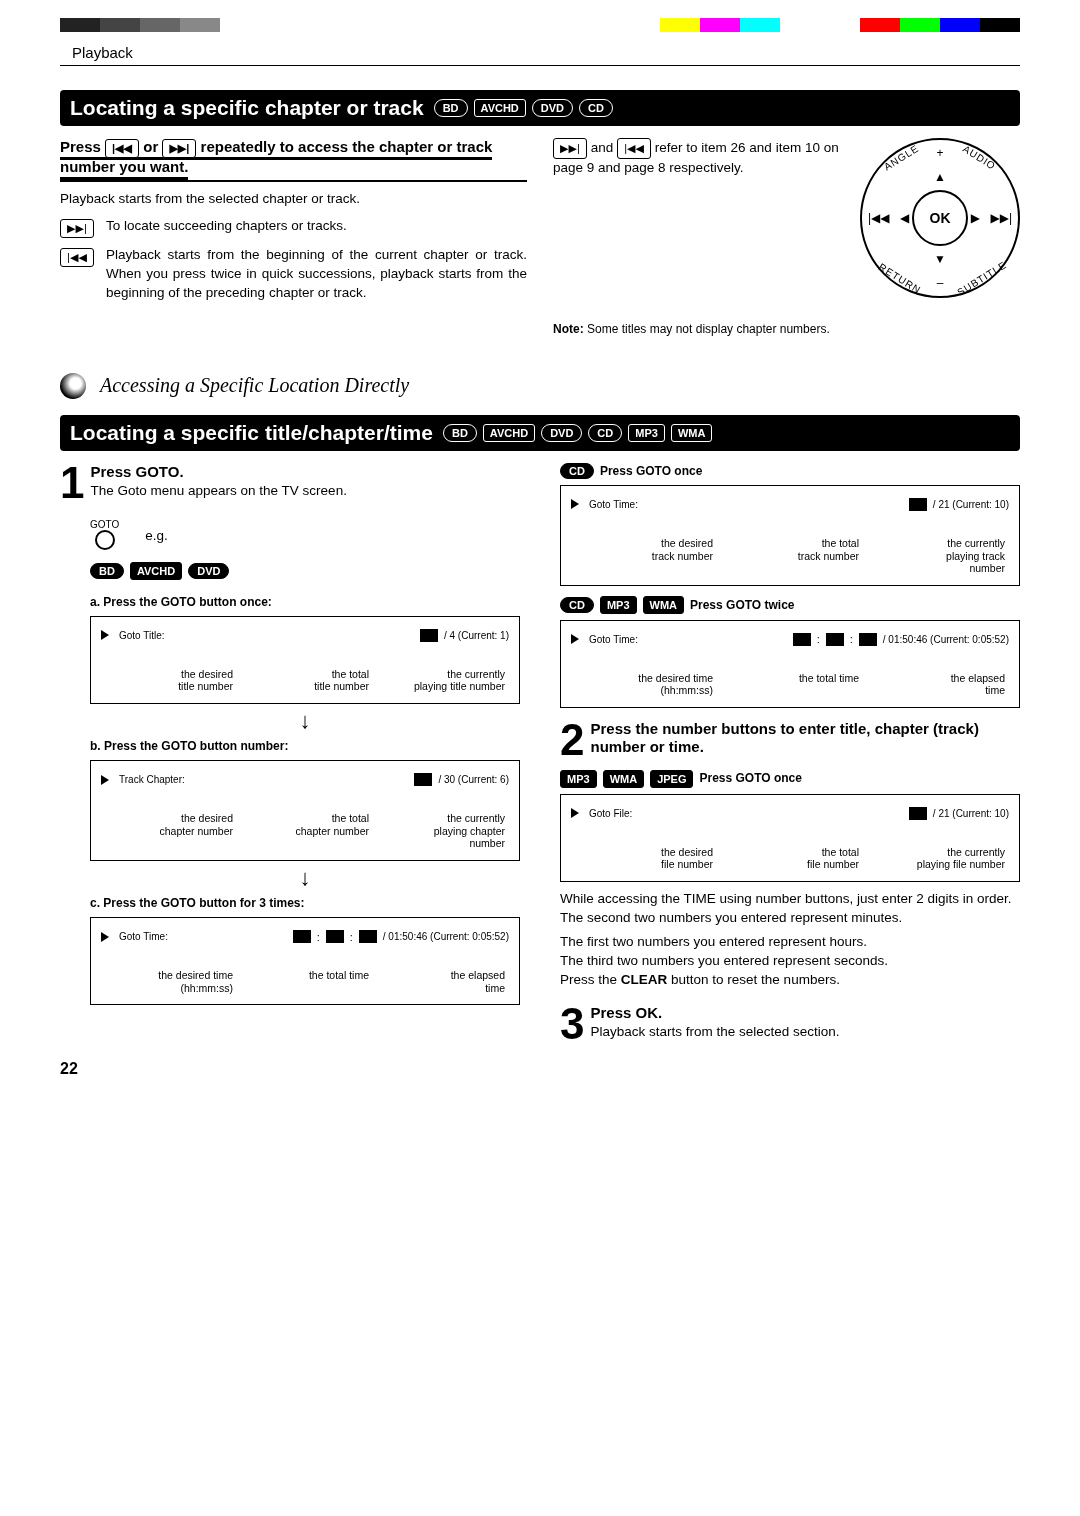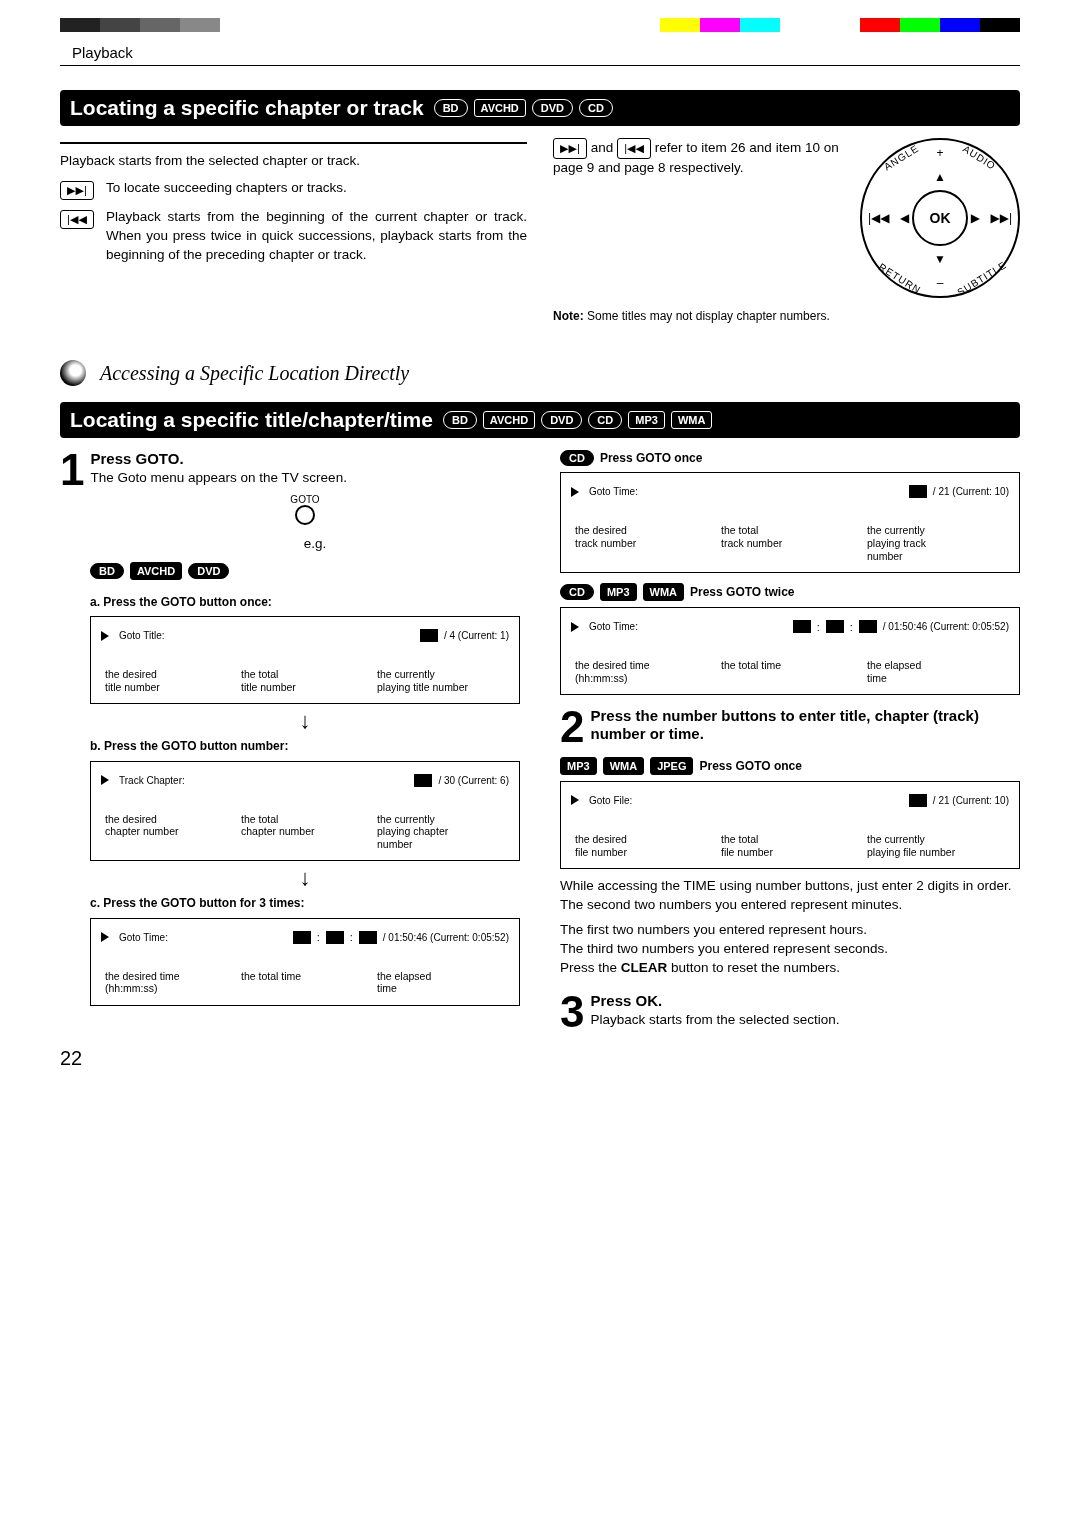--- a/index.html
+++ b/index.html
@@ -90,27 +90,27 @@
 
   .goto-box {
     border: 1px solid #000;
     padding: 12px 10px 10px 10px;
     margin: 6px 0 4px 0;
     position: relative;
     font-size: 11px;
   }
   .goto-line { display: flex; align-items: center; gap: 6px; margin-bottom: 26px; }
   .black-sq { width: 18px; height: 13px; background: #000; display: inline-block; }
-  .goto-labels { display: flex; justify-content: space-between; font-size: 10.5px; line-height: 1.2; text-align: left; }
+  .goto-labels { display: flex; justify-content: space-between; font-size: 10.5px; line-height: 1.2; text-align: right; }
   .goto-labels > div { flex: 1; padding: 0 4px; }
 
   .small-label { font-size: 10px; }
   .down-arrow { text-align: center; font-size: 22px; margin: 4px 0; }
 
-  .page-num { font-size: 20px; font-weight: normal; margin-top: 16px; }
+  .page-num { font-size: 16px; font-weight: bold; margin-top: 16px; }
 
   .tri { width: 0; height: 0; border-top: 5px solid transparent; border-bottom: 5px solid transparent; border-left: 8px solid #000; display: inline-block; margin-right: 4px; }
 
   .flex-al { display: flex; align-items: center; gap: 6px; }
 
   .goto-circle {
     width: 20px; height: 20px; border: 2px solid #000; border-radius: 50%;
     display: inline-block;
   }
 </style>
@@ -152,20 +152,27 @@
   <span class="badge-row">
     <span class="badge oval">BD</span>
     <span class="badge">AVCHD</span>
     <span class="badge oval">DVD</span>
     <span class="badge oval">CD</span>
   </span>
 </div>
 
 <div class="two-col">
   <div class="col">
+    <div class="sub-bold underline-heavy" style="display:inline">
+      <span>Press </span>
+      <span class="button-box">|◀◀</span>
+      <span> or </span>
+      <span class="button-box">▶▶|</span>
+      <span> repeatedly to access the chapter or track number you want.</span>
+    </div>
     <hr style="border:0;border-top:2px solid #000;margin:4px 0 8px 0;">
     <p class="body-text">Playback starts from the selected chapter or track.</p>
 
     <div class="icon-row">
       <span class="button-box">▶▶|</span>
       <div class="body-text">To locate succeeding chapters or tracks.</div>
     </div>
     <div class="icon-row">
       <span class="button-box">|◀◀</span>
       <div class="body-text" style="text-align:justify">Playback starts from the beginning of the current chapter or track. When you press twice in quick successions, playback starts from the beginning of the preceding chapter or track.</div>
@@ -222,21 +229,21 @@
 
 <div class="two-col" style="gap:40px;">
 
   <div class="col">
     <div>
       <span class="step-num">1</span>
       <span class="step-head">Press GOTO.</span><br>
       <span class="body-text">The Goto menu appears on the TV screen.</span>
     </div>
     <div class="step-block" style="margin-left:30px;">
-      <div class="flex-al" style="margin:6px 0 2px 0;flex-direction:column;">
+      <div class="flex-al" style="margin:18px 0 2px 0;">
         <div style="text-align:center">
           <div class="small-label">GOTO</div>
           <span class="goto-circle"></span>
         </div>
         <span style="margin-left:20px" class="body-text">e.g.</span>
       </div>
       <div class="flex-al" style="margin:8px 0 14px 0;">
         <span class="badge dark oval on-white" style="background:#000;color:#fff">BD</span>
         <span class="badge on-white" style="background:#000;color:#fff">AVCHD</span>
         <span class="badge dark oval on-white" style="background:#000;color:#fff">DVD</span>

